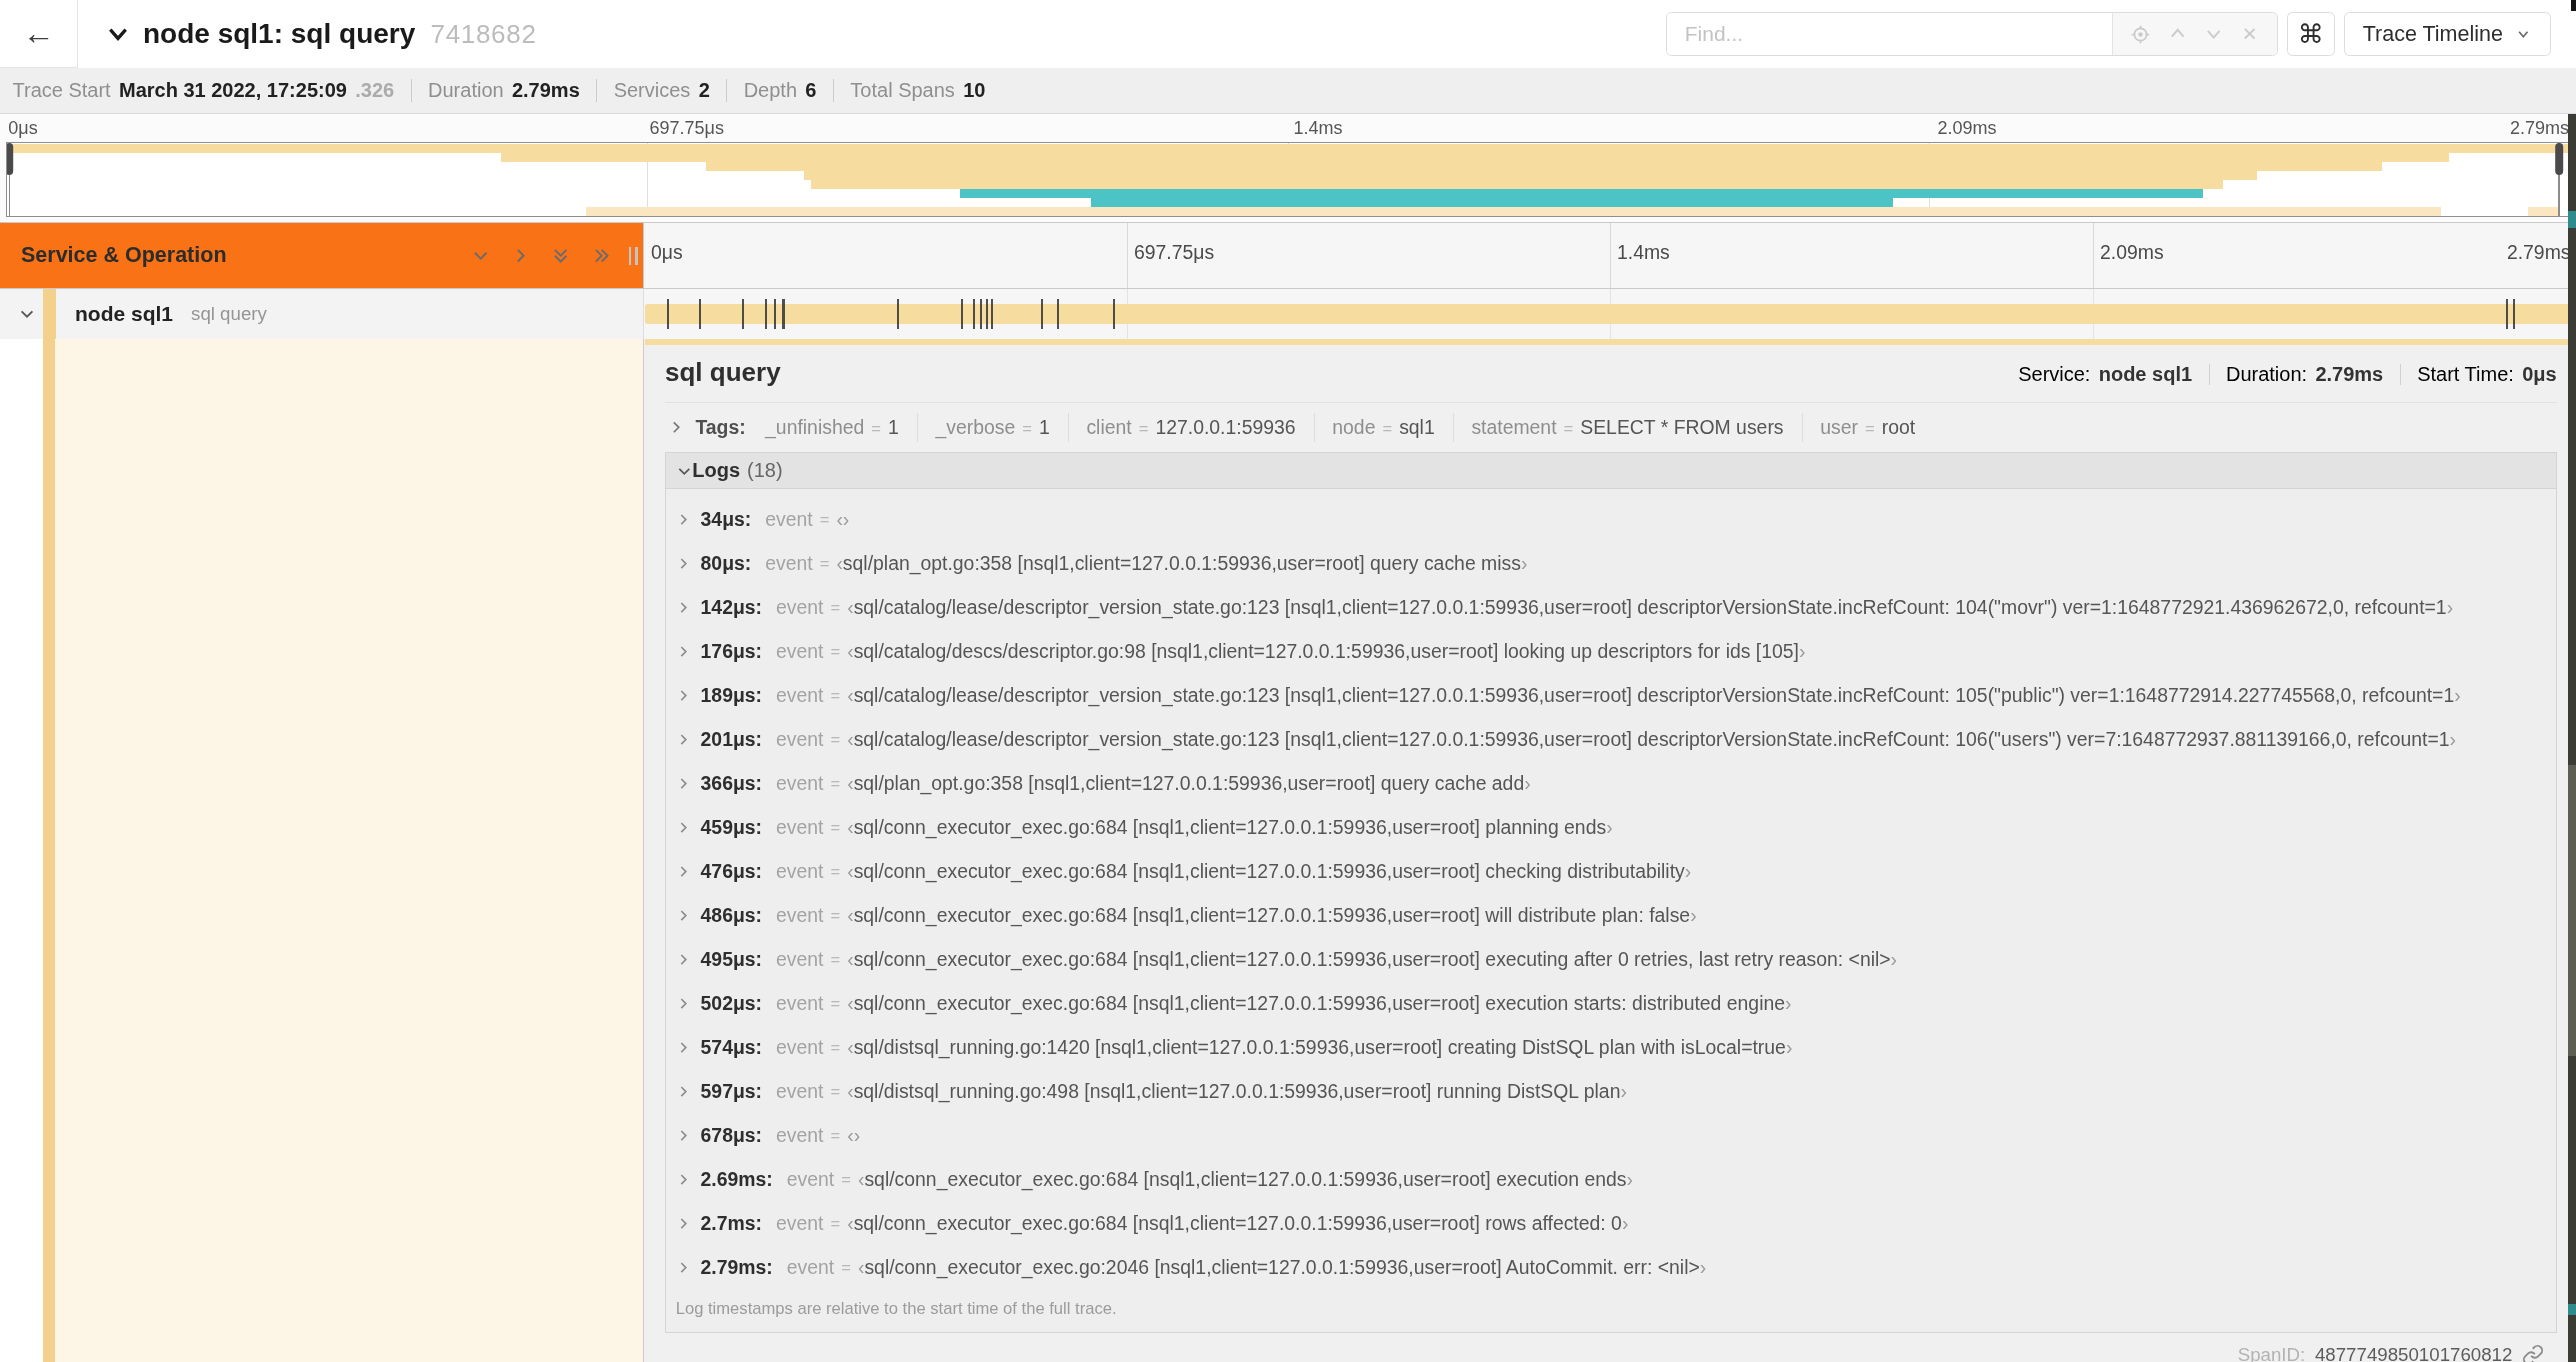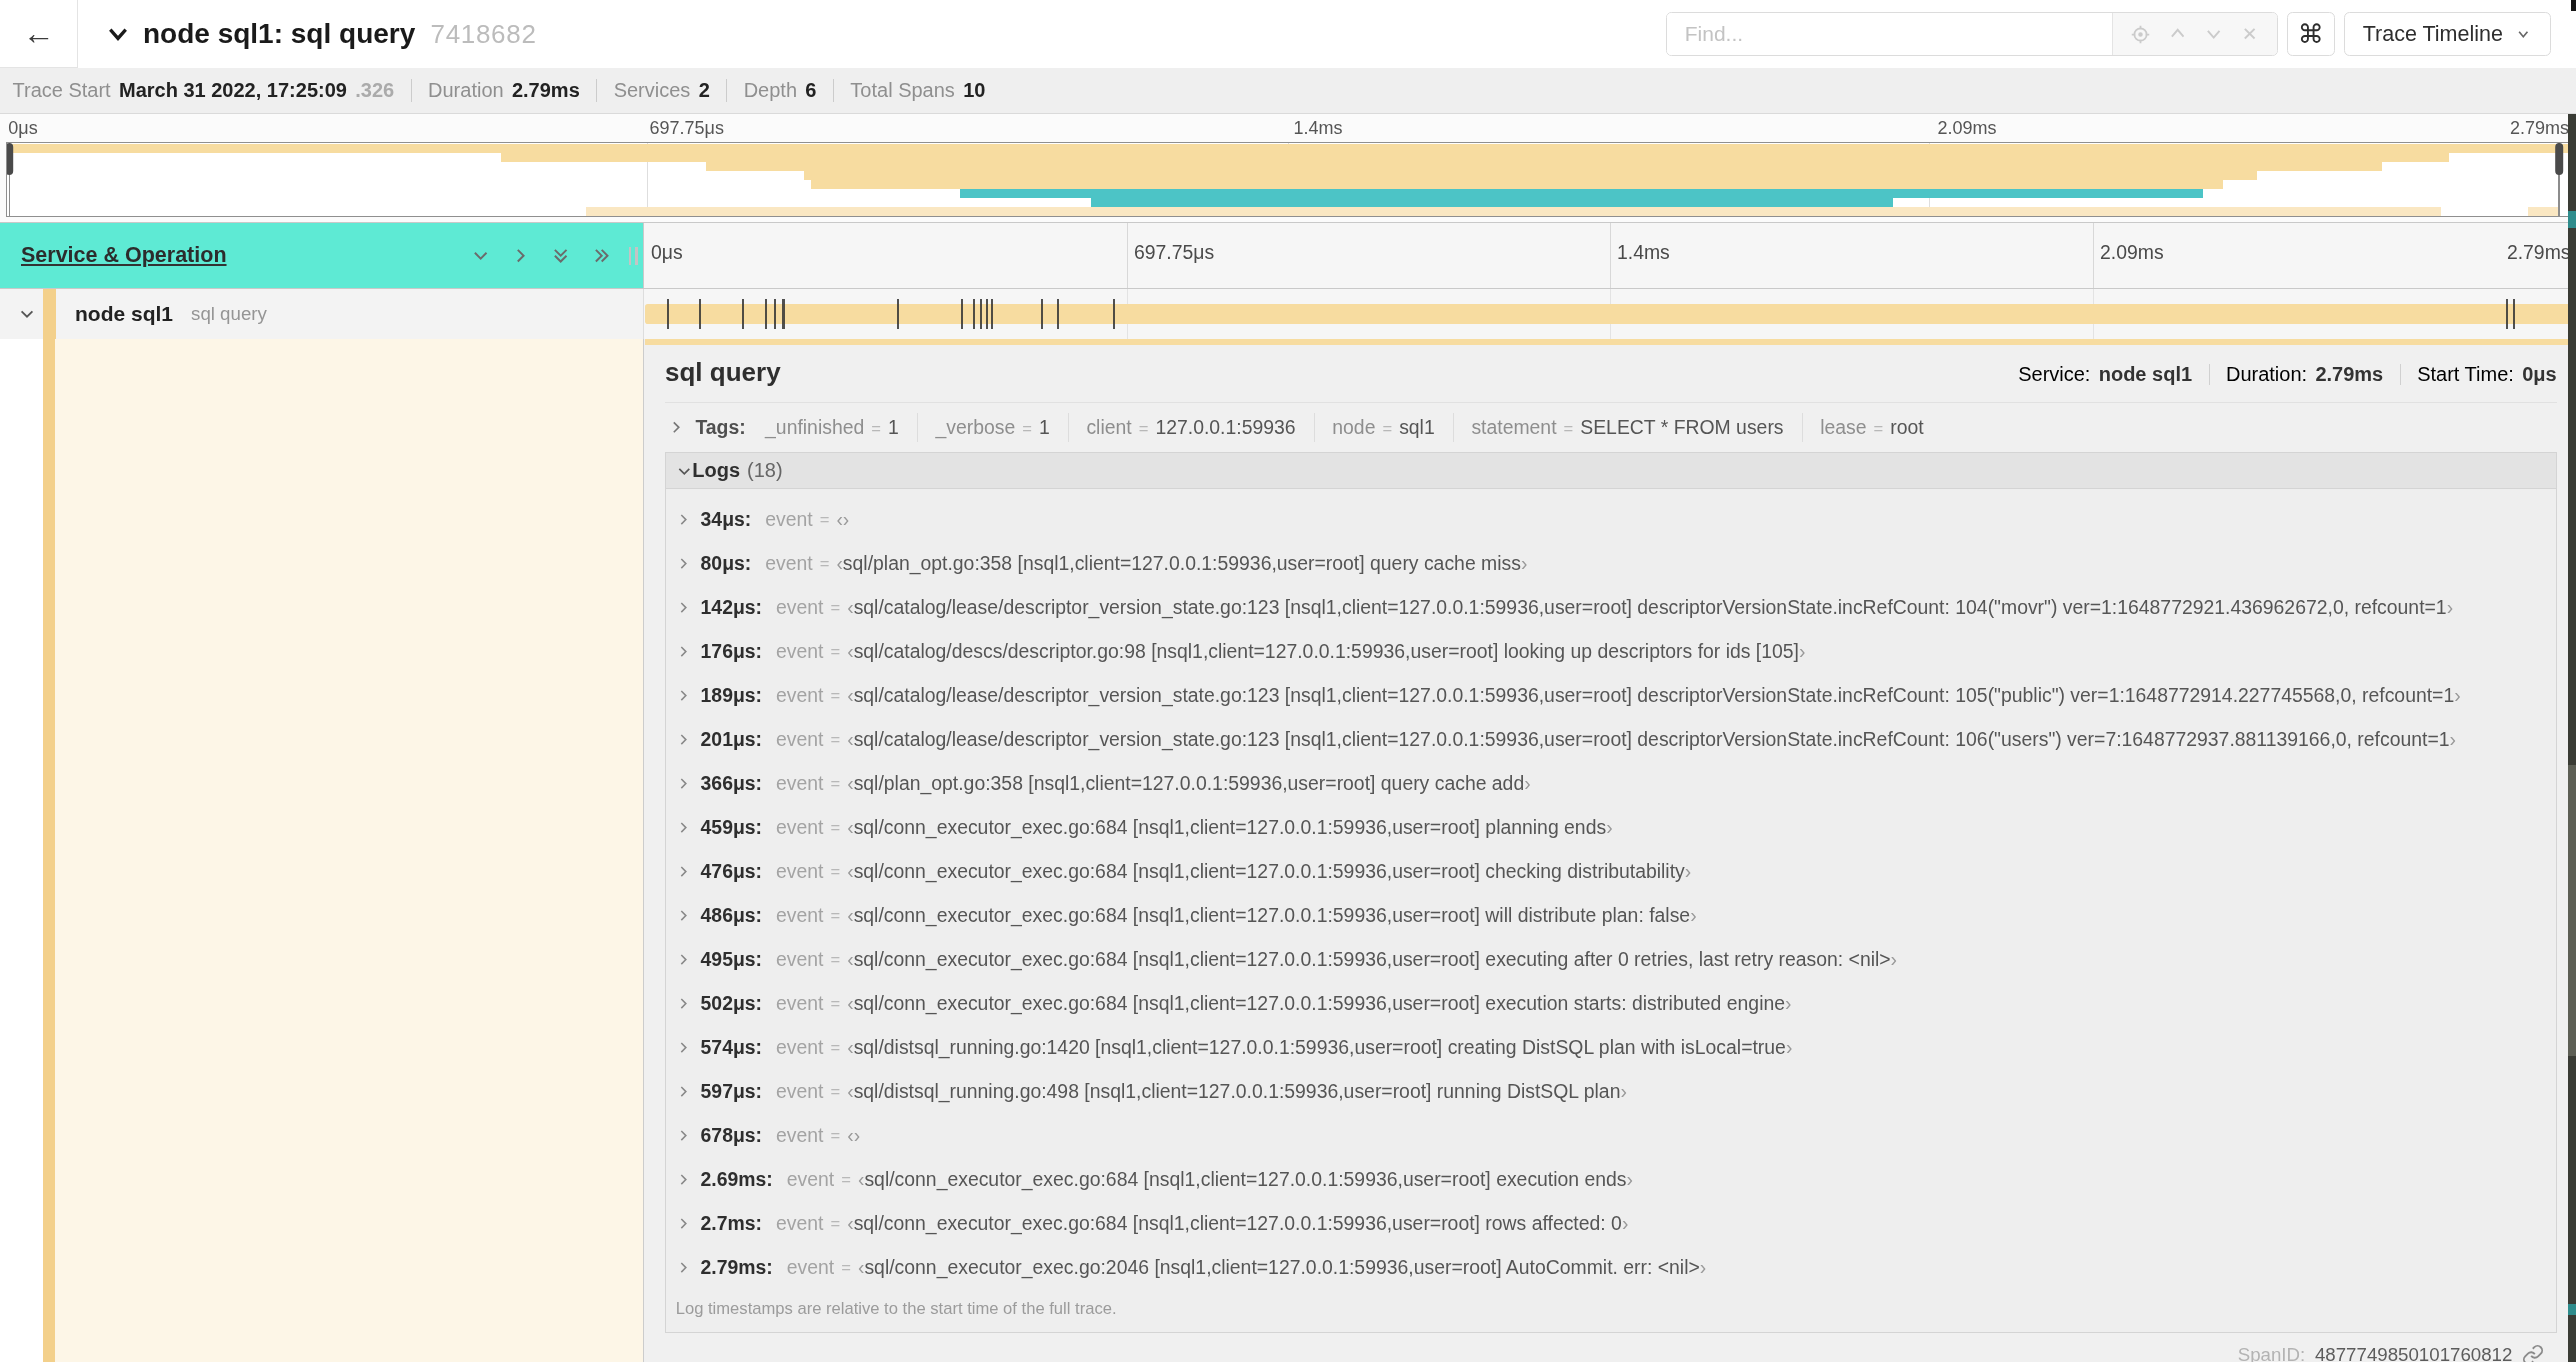--- a/index.html
+++ b/index.html
@@ -40,21 +40,21 @@
   .mini-canvas { position:absolute; left:5.5px; right:5.5px; top:28px; bottom:5.5px; background:#fff; border:1.4px solid #8f8f8f; overflow:hidden; }
   .mini-grid { position:absolute; top:0; bottom:0; width:0.7px; background:#dedede; }
   .mini-rows { position:absolute; inset:1.4px 0 0 0; display:flex; flex-direction:column; gap:0.7px; }
   .mini-row { position:relative; height:8.3px; flex:none; }
   .mini-seg { position:absolute; top:0; bottom:0; }
   .scrubber { position:absolute; top:0; bottom:0; width:1.4px; background:#8c8c8c; z-index:5; }
   .scrubber .grab { position:absolute; top:0px; left:50%; transform:translateX(-50%); width:7.6px; height:32px; border-radius:4.2px; background:#4a4a4a; }
 
   
   .grid-header { height:66px; flex:none; display:flex; border-bottom:0.7px solid #c9c9c9; }
-  .gh-left { width:644px; flex:none; background:#5eead4; border-right:0.7px solid #c9c9c9; display:flex; align-items:center; padding-left:21px; position:relative;text-decoration:underline; }
+  .gh-left { width:644px; flex:none; background:#f97316; border-right:0.7px solid #c9c9c9; display:flex; align-items:center; padding-left:21px; position:relative; }
   .gh-title { font-size:21.5px; font-weight:700; color:#2c2c2c; white-space:nowrap; }
   .gh-chevrons { margin-left:auto; display:flex; align-items:center; gap:21px; color:#6b6b6b; margin-right:18px; }
   .gh-grip { display:flex; gap:4.2px; margin-right:5.5px; }
   .gh-grip i { display:block; width:2.1px; height:18px; background:#c4c4c4; }
   .gh-right { flex:1; position:relative; background:#f6f6f6; }
   .ruler-line { position:absolute; top:0; bottom:0; width:0.7px; background:#d8d8d8; }
   .ruler-label { position:absolute; top:18px; font-size:19.4px; color:#4a4a4a; white-space:nowrap; }
 
   
   .span-row { height:50px; flex:none; display:flex; background:#f3f3f3; }
@@ -389,21 +389,21 @@
               <span class="tag-value">sql1</span>
             </span>
             <span class="v-sep tag-sep"></span>
             <span class="tag-item">
               <span class="tag-key">statement</span>
               <span class="tag-eq">=</span>
               <span class="tag-value">SELECT * FROM users</span>
             </span>
             <span class="v-sep tag-sep"></span>
             <span class="tag-item">
-              <span class="tag-key">lease</span>
+              <span class="tag-key">user</span>
               <span class="tag-eq">=</span>
               <span class="tag-value">root</span>
             </span>
           </div>
       </div>
       <div class="logs-box">
         <div class="logs-header">
           <span class="logs-chev">
             <svg viewBox="0 0 20 20" width="16.6" height="16.6">
                 <polyline points="4,7 10,13 16,7" fill="none" stroke="currentColor" stroke-width="2"></polyline>

